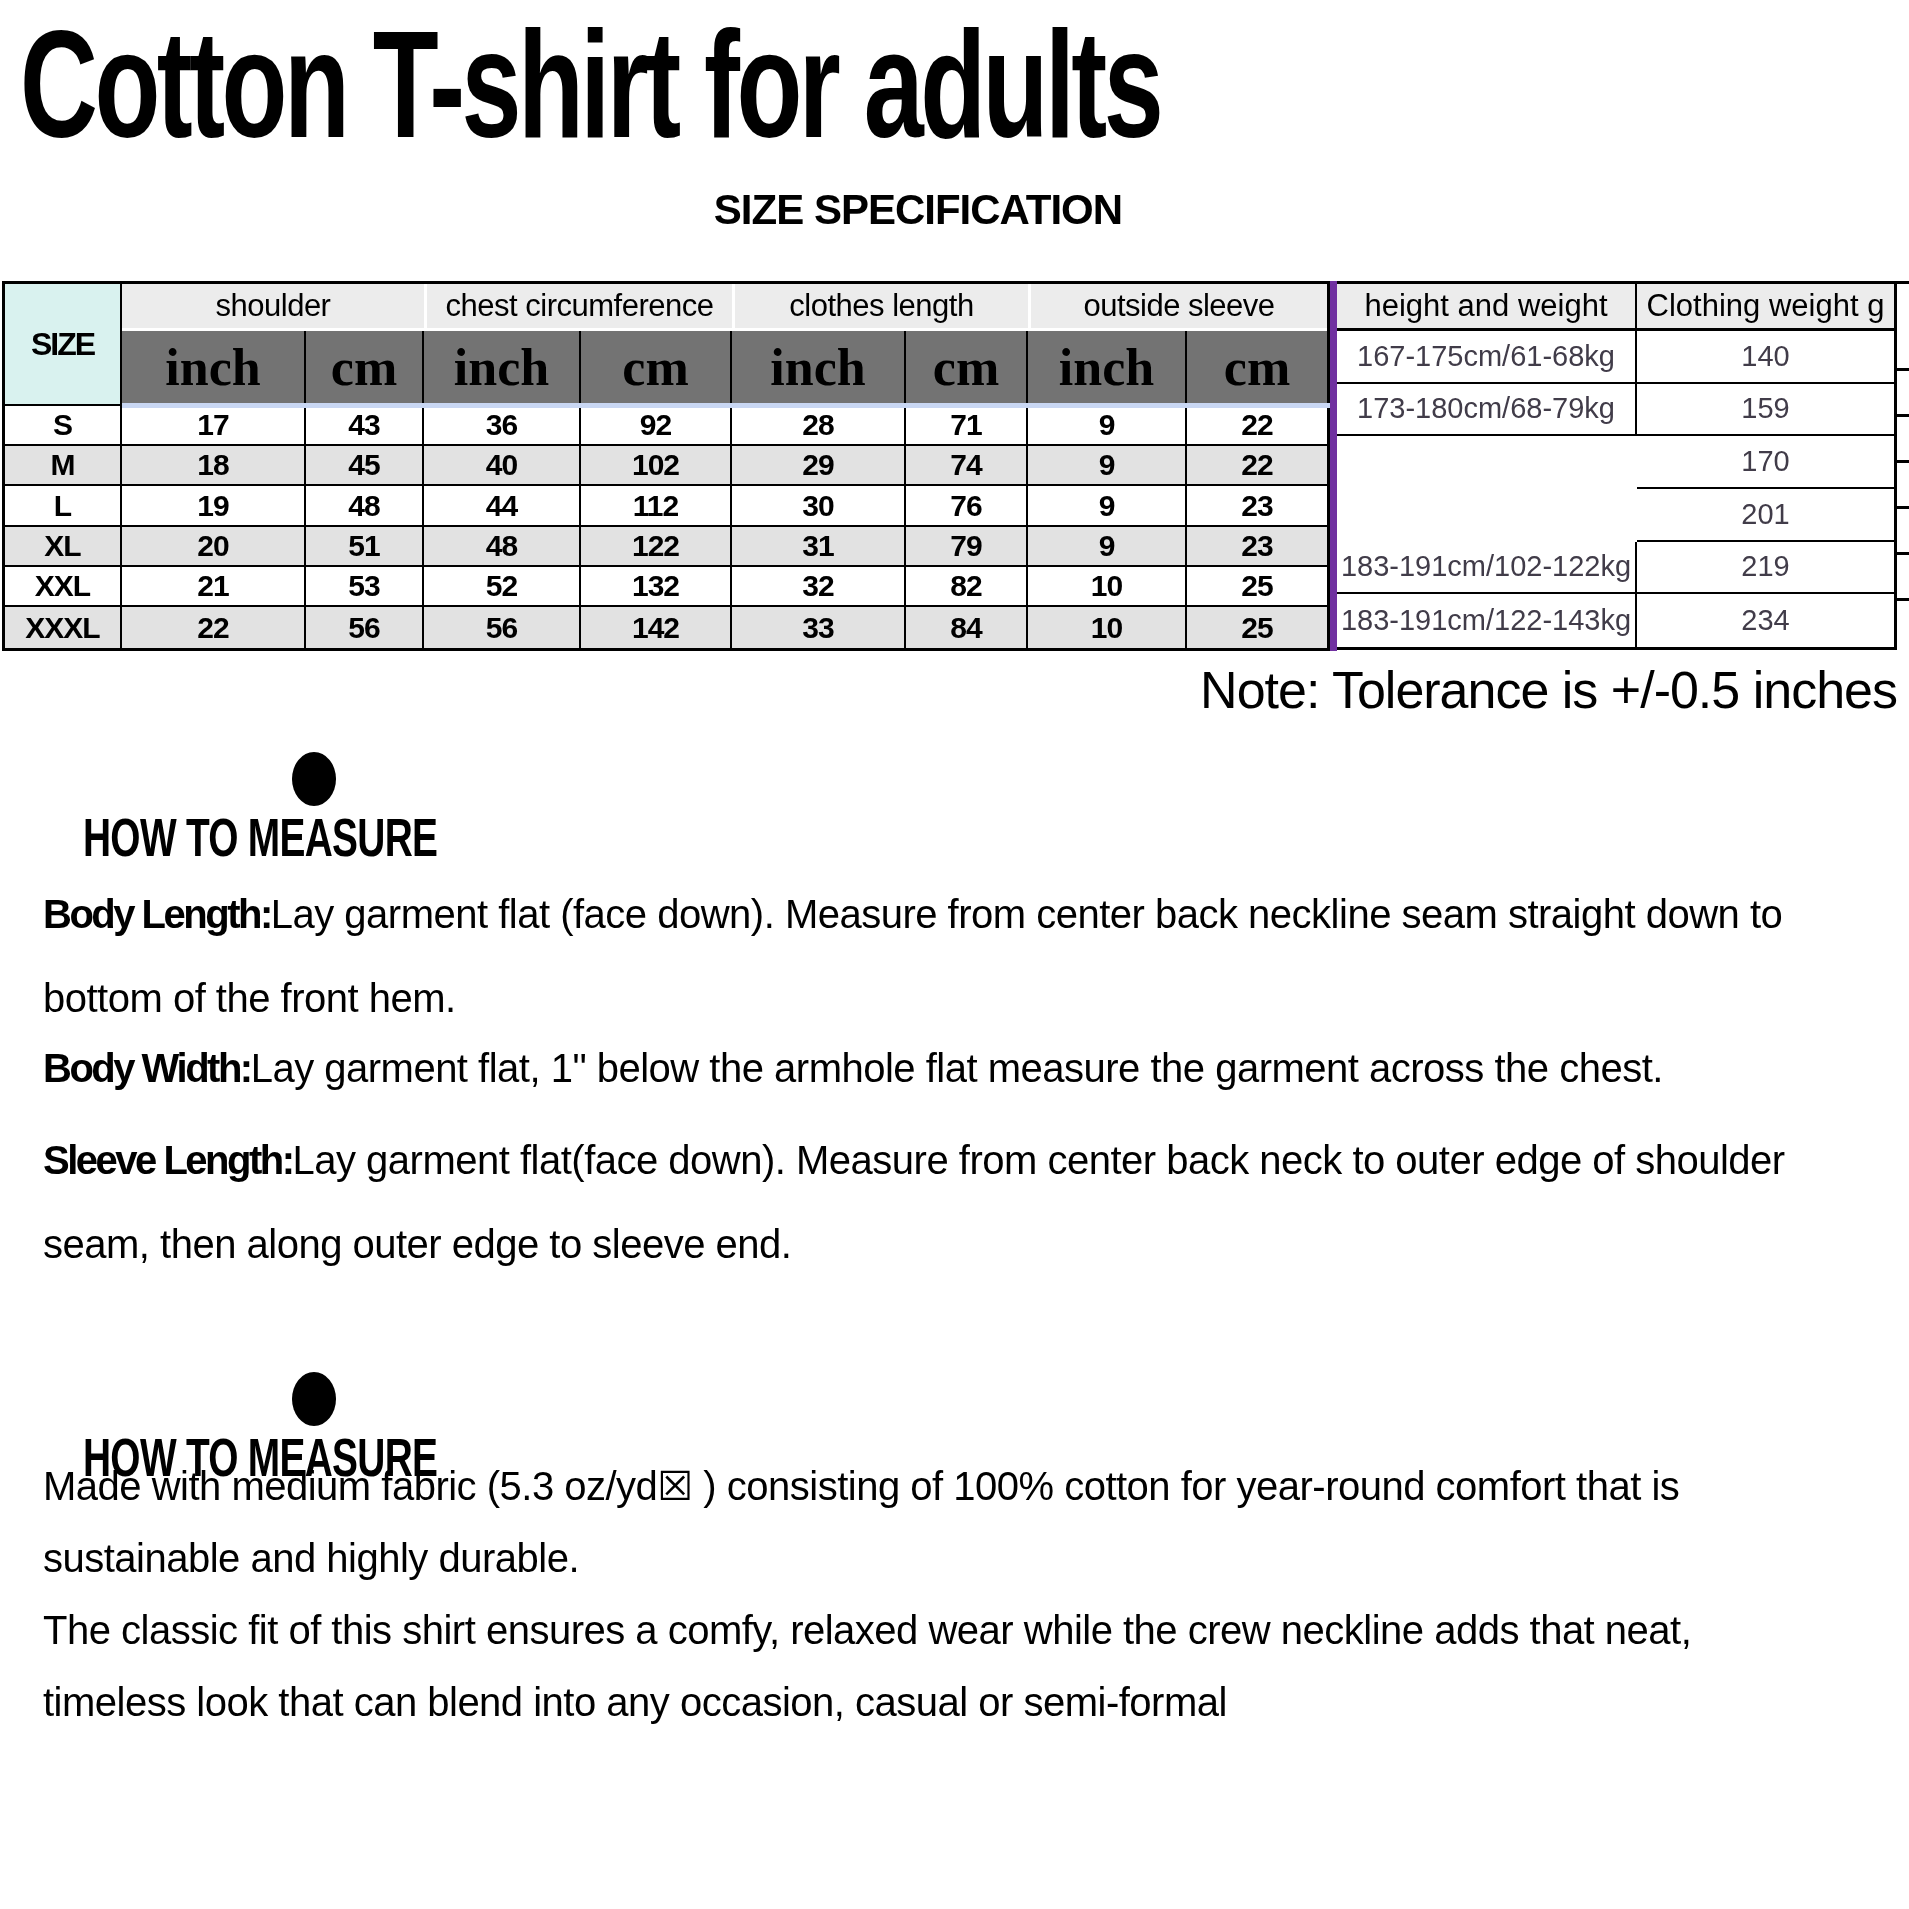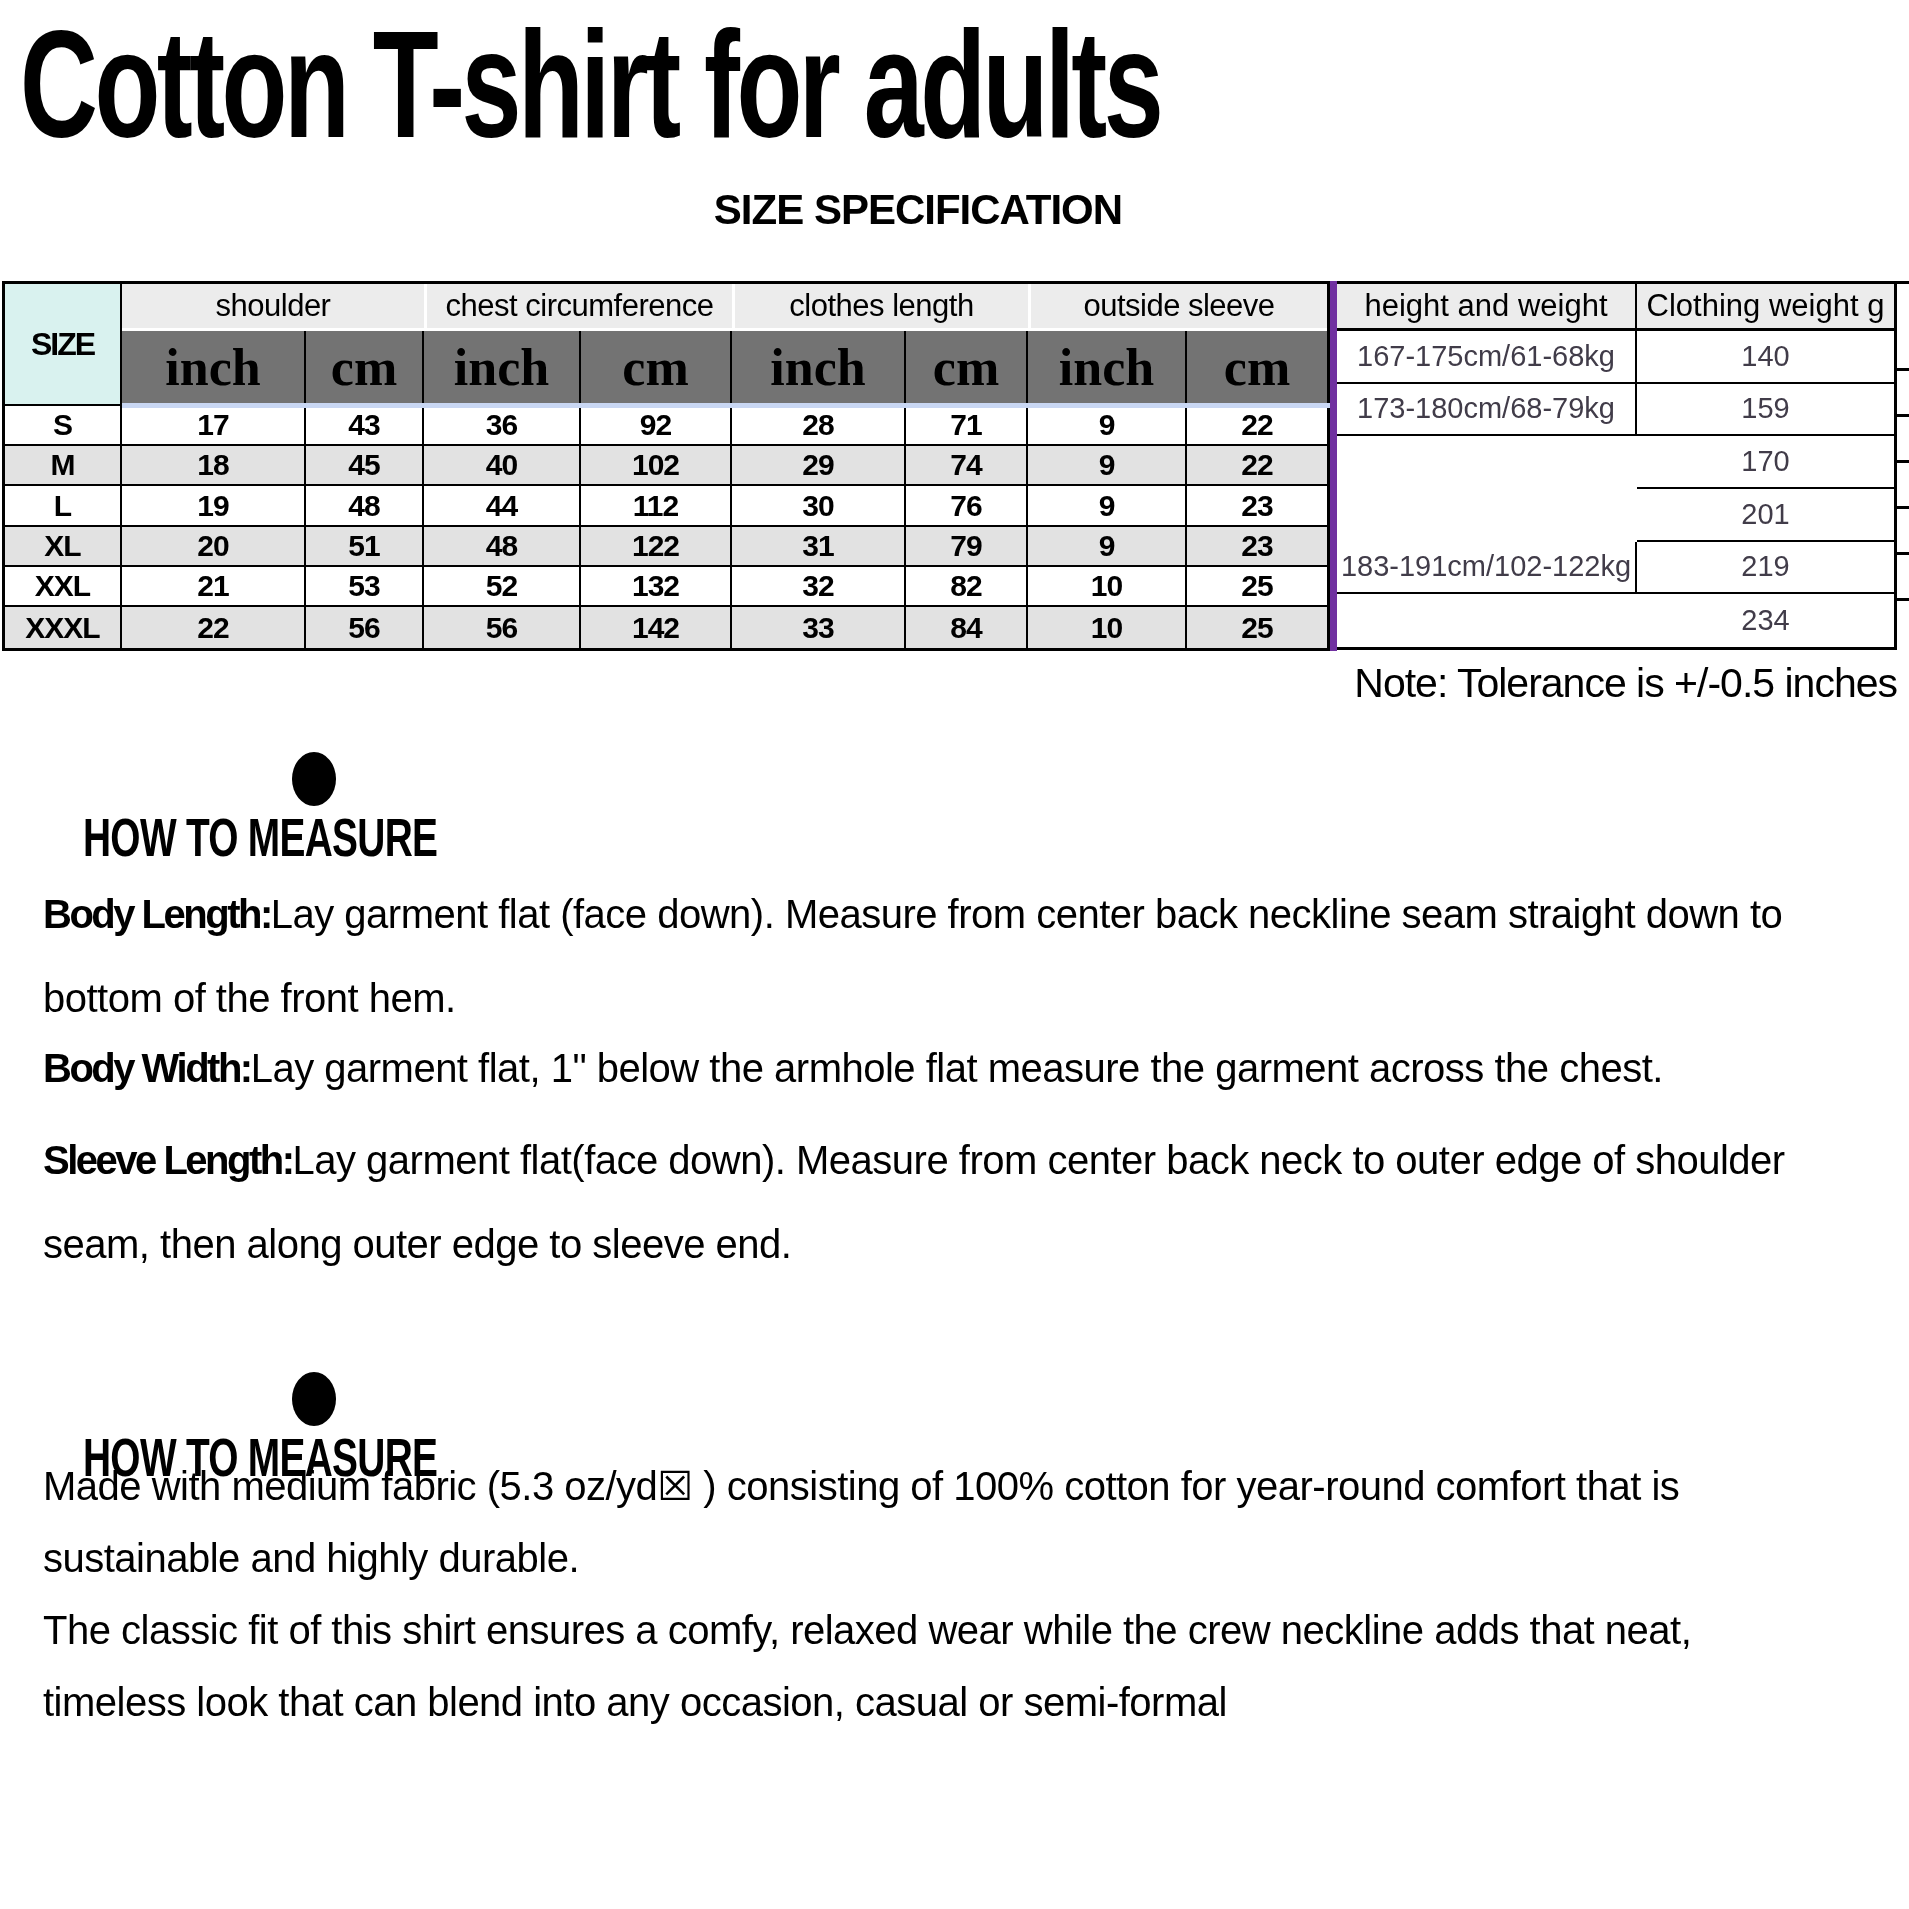--- a/index.html
+++ b/index.html
@@ -42,21 +42,21 @@
     grid-template-columns:300px 257px;
     grid-template-rows:47px repeat(6, 52.66px);
     border:3px solid #000;border-left:none;background:#fff;
   }
   #fit-table .c{display:flex;align-items:center;justify-content:center;}
   .fit-head{background:#ececec;font-size:31px;border-bottom:3px solid #000;}
   .fit-cell{font-size:29px;color:#413c49;border-bottom:2px solid #000;}
   .fit-cell.lastr{border-bottom:none;}
   .edge-tick{position:absolute;left:1897px;width:12px;height:3px;background:#000;}
   .note{
-    position:absolute;right:12px;top:660px;font-size:41px;letter-spacing:-1px;
+    position:absolute;right:12px;top:660px;font-size:52px;letter-spacing:-1px;
   }
   
   .measure-heading{position:absolute;left:83px;display:flex;align-items:center;flex-direction:column;}
   #sec0-heading{top:752px;}
   #sec1-heading{top:1372px;}
   .bullet{display:inline-block;width:44px;height:54px;border-radius:50%;background:#000;margin-right:30px;}
   .heading-text{
     display:inline-block;font-size:54px;font-weight:bold;letter-spacing:-1px;
     transform:scaleX(0.72);transform-origin:left center;white-space:nowrap;
   }
@@ -150,20 +150,21 @@
     <div class="c fit-head b-r" style="grid-area: 1 / 1;">height and weight</div>
     <div class="c fit-head" style="grid-area: 1 / 2;">Clothing weight g</div>
     <div class="c fit-cell b-r" style="grid-area: 2 / 1;">167-175cm/61-68kg</div>
     <div class="c fit-cell" style="grid-area: 2 / 2;">140</div>
     <div class="c fit-cell b-r" style="grid-area: 3 / 1;">173-180cm/68-79kg</div>
     <div class="c fit-cell" style="grid-area: 3 / 2;">159</div>
     <div class="c fit-cell" style="grid-area: 4 / 2;">170</div>
     <div class="c fit-cell" style="grid-area: 5 / 2;">201</div>
     <div class="c fit-cell b-r" style="grid-area: 6 / 1;">183-191cm/102-122kg</div>
     <div class="c fit-cell" style="grid-area: 6 / 2;">219</div>
+    <div class="c fit-cell b-r lastr" style="grid-area: 7 / 1;">183-191cm/122-143kg</div>
     <div class="c fit-cell lastr" style="grid-area: 7 / 2;">234</div>
   </div>
 <div id="edge-ticks">
     <div class="edge-tick" style="top: 281px;"></div>
     <div class="edge-tick" style="top: 368px;"></div>
     <div class="edge-tick" style="top: 414px;"></div>
     <div class="edge-tick" style="top: 460px;"></div>
     <div class="edge-tick" style="top: 506px;"></div>
     <div class="edge-tick" style="top: 552px;"></div>
     <div class="edge-tick" style="top: 598px;"></div>

